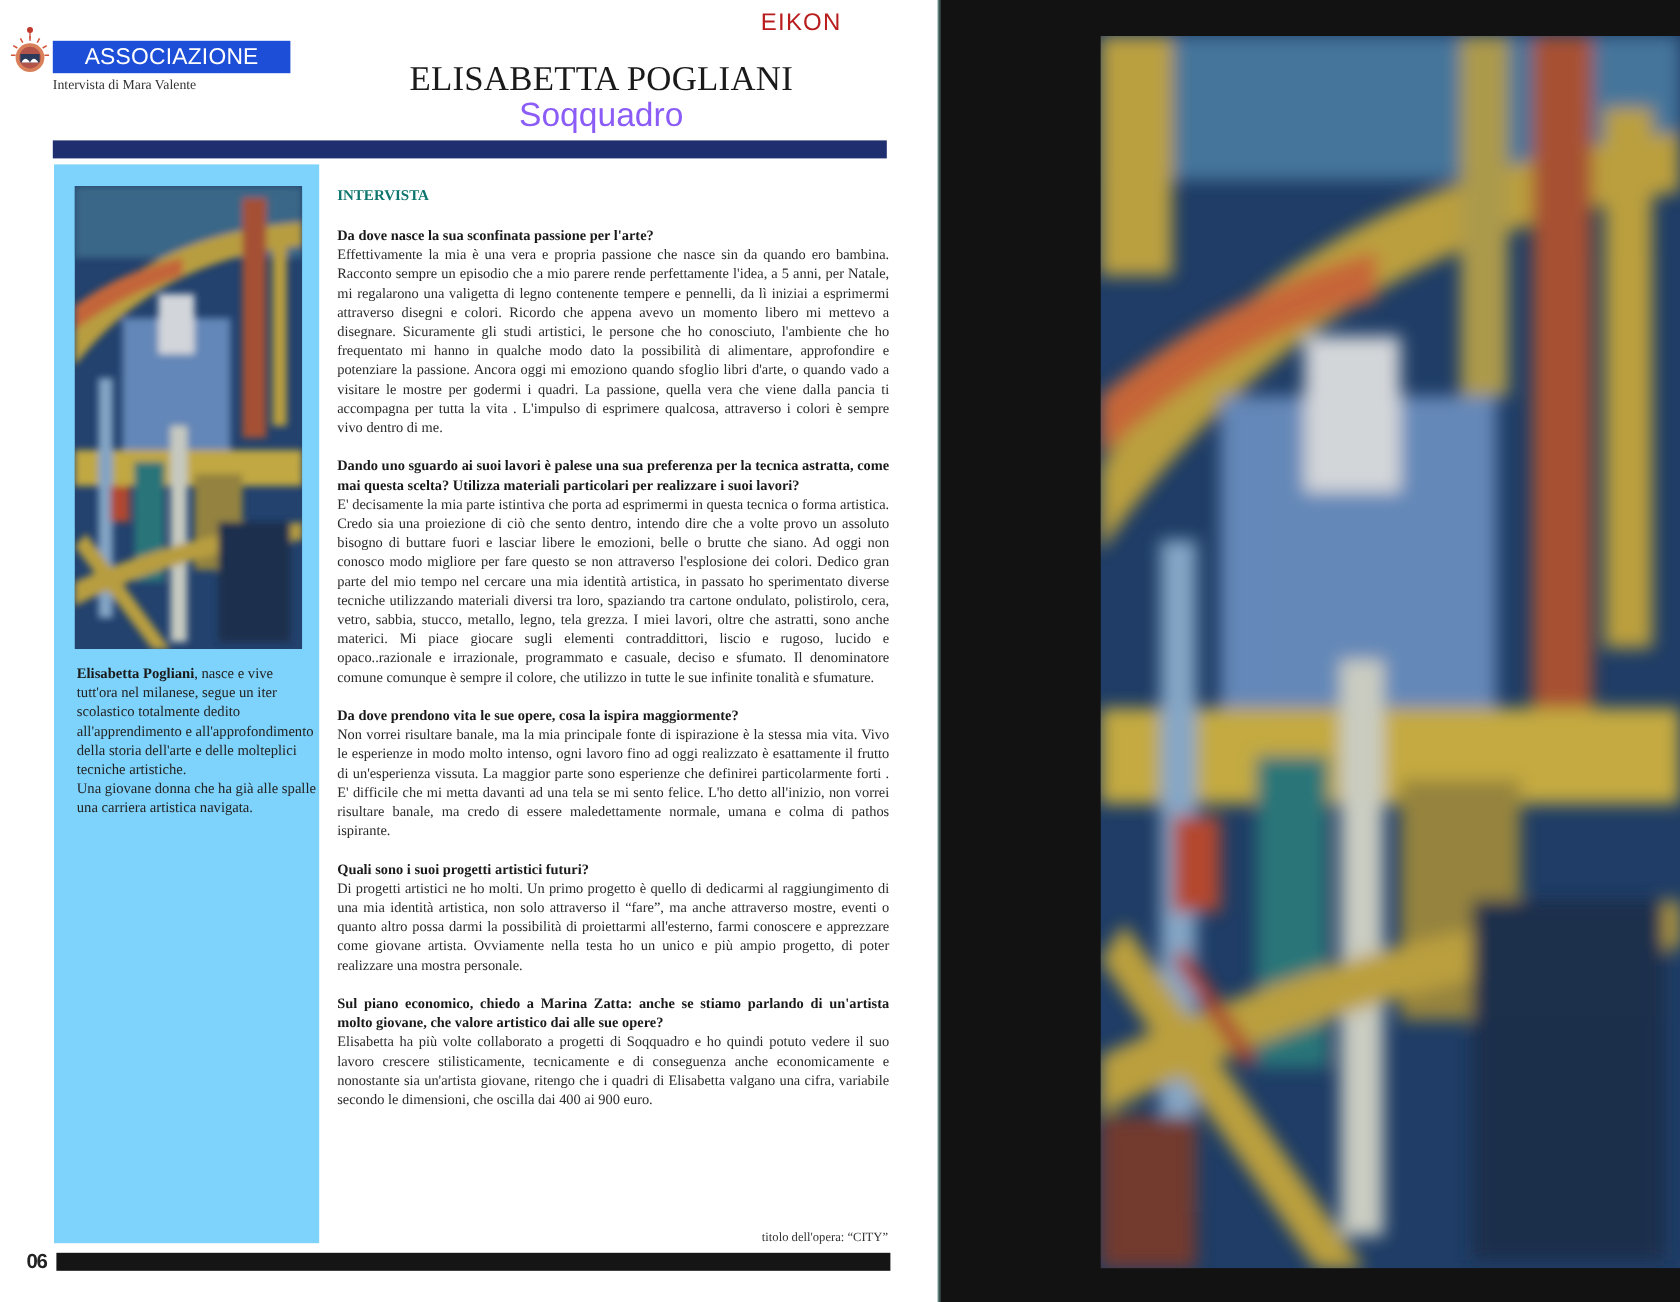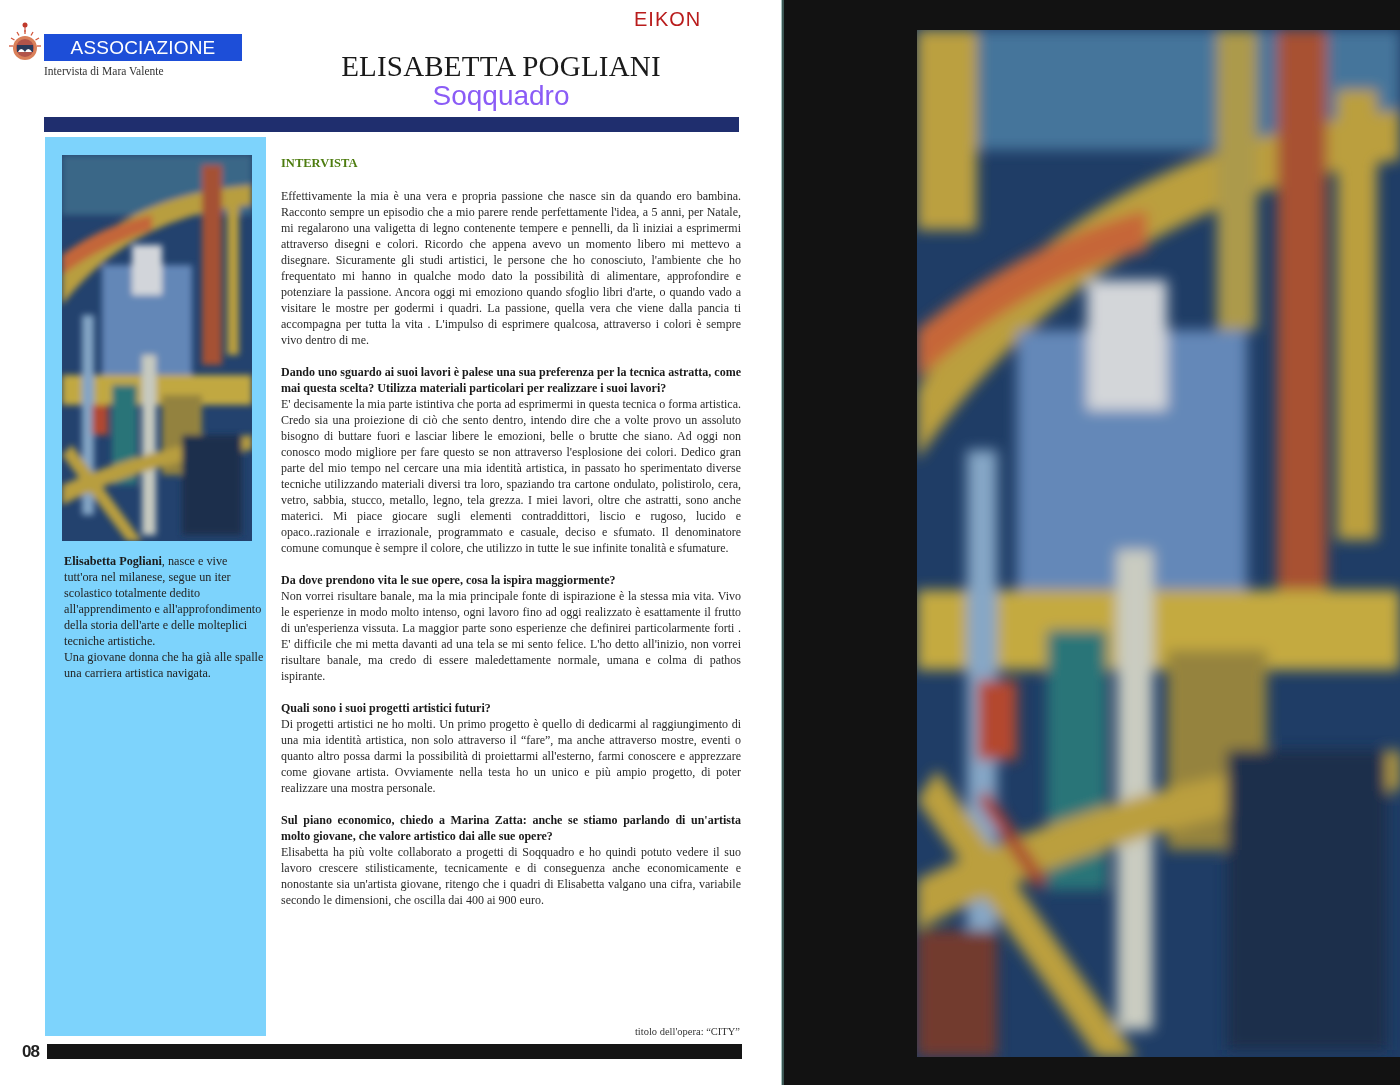--- a/index.html
+++ b/index.html
@@ -20,21 +20,21 @@
   .title-sub { position: absolute; left: 300px; width: 402px; top: 80px; text-align: center; font-family: "Liberation Sans", sans-serif; font-size: 28px; color: #8b5cf6; }
 
   .blue-rule { position: absolute; left: 44px; top: 117px; width: 695px; height: 15px; background: #1f2e6e; }
 
   .sidebar { position: absolute; left: 45px; top: 137px; width: 221px; height: 899px; background: #7dd3fc; }
   .thumb { position: absolute; left: 17px; top: 18px; width: 190px; height: 386px; overflow: hidden; }
   .bio { position: absolute; left: 19px; top: 416px; width: 200px; font-size: 12.2px; line-height: 16px; color: #232323; }
   .bio b { color: #1a1a1a; }
 
   .article { position: absolute; left: 281px; top: 155px; width: 460px; font-size: 12px; line-height: 16px; color: #2a2a2a; }
-  .article .kicker { font-weight: bold; font-size: 12.5px; color: #4d7c0f; margin-bottom: 17px; }
+  .article .kicker { font-weight: bold; font-size: 12.5px; color: #0f766e; margin-bottom: 17px; }
   .article .q { font-weight: bold; color: #1a1a1a; text-align: justify; }
   .article .a { text-align: justify; margin-bottom: 16px; }
 
   .caption { position: absolute; left: 560px; top: 1026px; width: 180px; text-align: right; font-size: 10.5px; color: #333; }
   .page-num { position: absolute; left: 22px; top: 1042px; font-family: "Liberation Sans", sans-serif; font-size: 17px; font-weight: bold; color: #222; letter-spacing: -1px; }
   .footer-bar { position: absolute; left: 47px; top: 1044px; width: 695px; height: 15px; background: #151515; }
 
   .painting-large { position: absolute; left: 917px; top: 30px; width: 483px; height: 1027px; overflow: hidden; }
   svg { display: block; }
 </style>
@@ -103,37 +103,38 @@
     </div>
     <div class="bio">
       <b>Elisabetta Pogliani</b><span>, nasce e vive tutt'ora nel milanese, segue un iter scolastico totalmente dedito all'apprendimento e all'approfondimento della storia dell'arte e delle molteplici tecniche artistiche.</span><br>
       <span>Una giovane donna che ha già alle spalle una carriera artistica navigata.</span>
     </div>
   </aside>
 
   <article class="article">
     <div class="kicker">INTERVISTA</div>
 
+    <div class="q">Da dove nasce la sua sconfinata passione per l'arte?</div>
     <div class="a">Effettivamente la mia è una vera e propria passione che nasce sin da quando ero bambina. Racconto sempre un episodio che a mio parere rende perfettamente l'idea, a 5 anni, per Natale, mi regalarono una valigetta di legno contenente tempere e pennelli, da lì iniziai a esprimermi attraverso disegni e colori. Ricordo che appena avevo un momento libero mi mettevo a disegnare.  Sicuramente gli studi artistici, le persone che ho conosciuto, l'ambiente che ho frequentato  mi hanno in qualche modo dato la possibilità di alimentare, approfondire e potenziare la passione. Ancora oggi mi emoziono quando sfoglio libri d'arte, o quando vado a visitare le mostre per godermi i quadri. La passione, quella vera che viene dalla pancia ti accompagna per tutta la vita . L'impulso di esprimere qualcosa, attraverso i colori è sempre vivo dentro di me.</div>
 
     <div class="q">Dando uno sguardo ai suoi lavori è palese una sua preferenza per la tecnica astratta, come mai questa scelta? Utilizza materiali particolari per realizzare i suoi lavori?</div>
     <div class="a">E' decisamente la mia parte istintiva che porta ad esprimermi in questa tecnica o forma artistica. Credo sia una proiezione di ciò che sento dentro, intendo dire che a volte provo un assoluto bisogno di buttare fuori e lasciar libere le emozioni, belle o brutte che siano. Ad oggi non conosco modo migliore per fare questo se non attraverso l'esplosione dei colori. Dedico gran parte del mio tempo nel cercare una mia identità artistica, in passato ho sperimentato diverse tecniche utilizzando materiali diversi tra loro, spaziando tra cartone ondulato, polistirolo, cera, vetro, sabbia, stucco, metallo, legno, tela grezza. I miei lavori, oltre che astratti, sono anche materici.  Mi piace giocare sugli elementi contraddittori, liscio e rugoso, lucido e opaco..razionale e irrazionale, programmato e casuale, deciso e sfumato. Il denominatore comune comunque è sempre il colore, che utilizzo in tutte le sue infinite tonalità e sfumature.</div>
 
     <div class="q">Da dove prendono vita le sue opere, cosa la ispira maggiormente?</div>
     <div class="a">Non vorrei risultare banale, ma la mia principale fonte di ispirazione è la stessa mia vita. Vivo le esperienze in modo molto intenso, ogni lavoro fino ad oggi realizzato è esattamente il frutto di un'esperienza vissuta. La maggior parte sono esperienze che definirei particolarmente forti . E' difficile che mi metta davanti ad una tela se mi sento felice. L'ho detto all'inizio, non vorrei risultare banale, ma credo di essere maledettamente normale, umana e colma di pathos ispirante.</div>
 
     <div class="q">Quali sono i suoi progetti artistici futuri?</div>
     <div class="a">Di progetti artistici ne ho molti. Un primo progetto è quello di dedicarmi al raggiungimento di una mia  identità artistica, non solo attraverso il “fare”, ma anche attraverso mostre, eventi o quanto altro possa darmi la possibilità di proiettarmi all'esterno, farmi conoscere e apprezzare come giovane artista. Ovviamente nella testa ho un unico e più ampio progetto, di poter realizzare una mostra personale.</div>
 
     <div class="q">Sul piano economico, chiedo a Marina Zatta: anche se stiamo parlando di un'artista molto giovane, che valore artistico dai alle sue opere?</div>
     <div class="a">Elisabetta ha più volte collaborato a progetti di Soqquadro e ho quindi potuto vedere il suo lavoro crescere stilisticamente, tecnicamente e di conseguenza anche economicamente e nonostante sia un'artista giovane, ritengo che i quadri di Elisabetta valgano una cifra, variabile secondo le dimensioni, che oscilla dai 400 ai 900 euro.</div>
   </article>
 
   <div class="caption">titolo dell'opera: “CITY”</div>
-  <div class="page-num">08</div>
+  <div class="page-num">06</div>
   <div class="footer-bar"></div>
 </div>
 
 <div class="gutter-edge"></div>
 
 <div class="spread-right"></div>
 
 <div class="painting-large">
   <svg width="483" height="1027" viewBox="0 0 483 1027" preserveAspectRatio="none">
     <defs>

